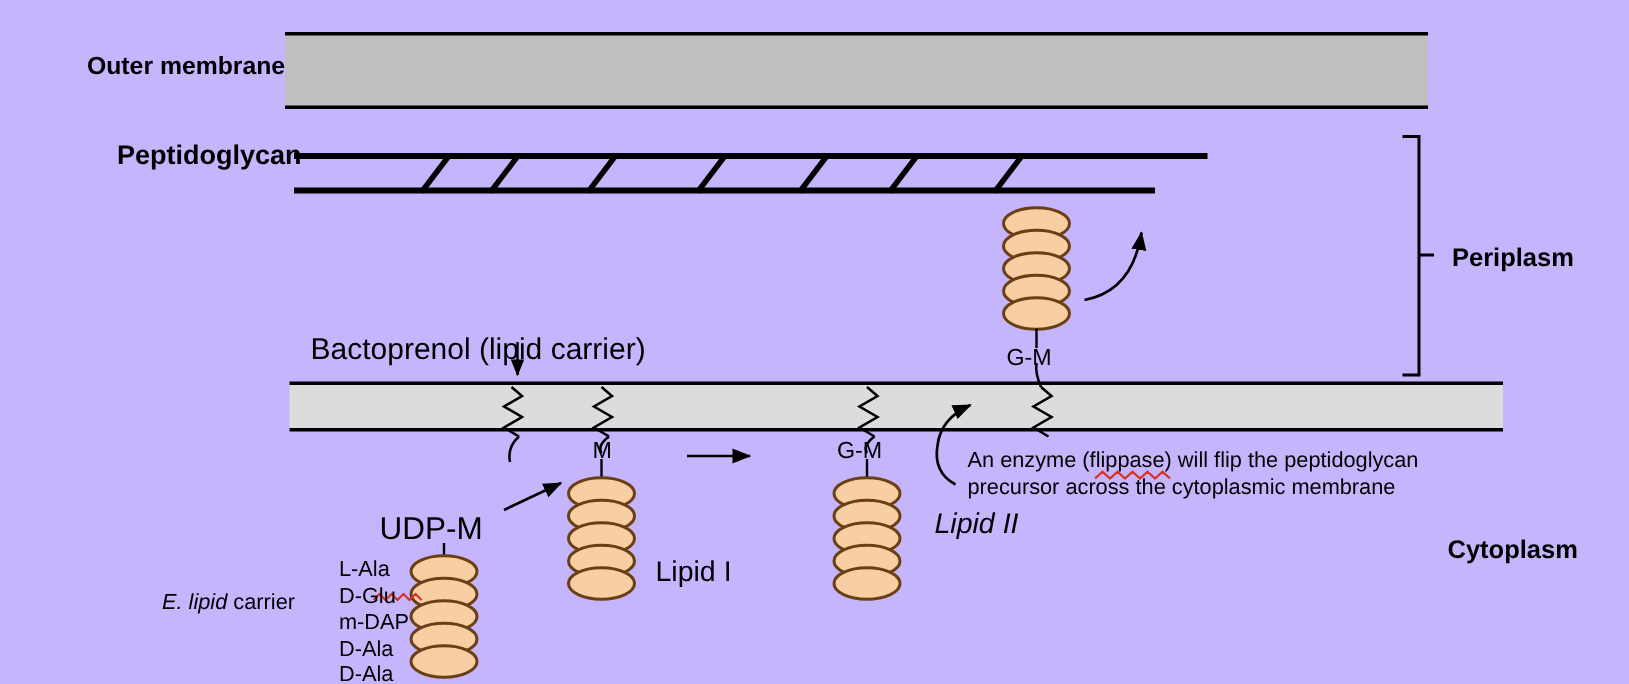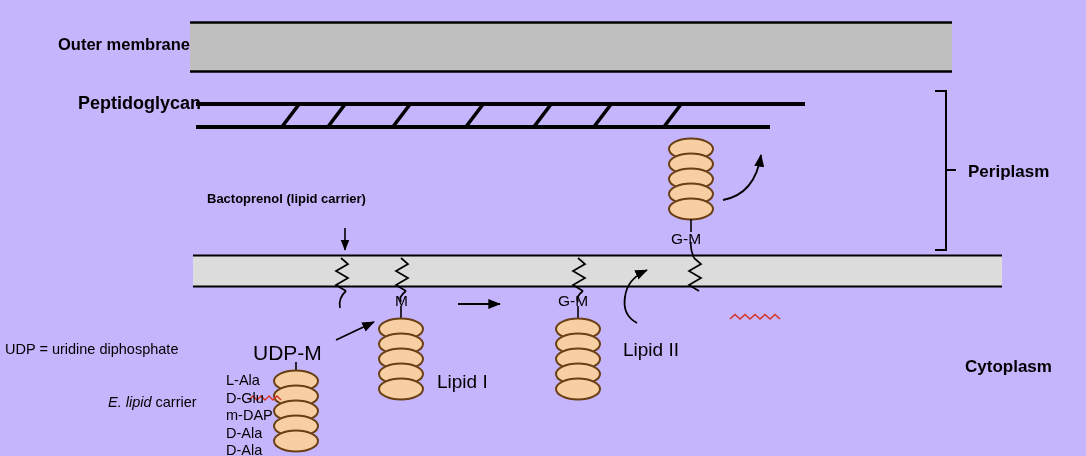--- a/index.html
+++ b/index.html
@@ -141,40 +141,41 @@
 
   <div class="lbl bold" style="left:58px; top:35px; font-size:16.5px;">Outer membrane</div>
 
   <div class="lbl bold" style="left:78px; top:93px; font-size:18px;">Peptidoglycan</div>
 
 
   <div class="lbl bold" style="left:968px; top:162px; font-size:17px;">Periplasm</div>
 
   <div class="lbl bold" style="left:965px; top:357px; font-size:17px;">Cytoplasm</div>
 
-  <div class="lbl" style="left:207px; top:192px; font-size:13px;font-weight:bold;">Bactoprenol (lipid carrier)</div>
+  <div class="lbl" style="left:207px; top:222px; font-size:20px;">Bactoprenol (lipid carrier)</div>
 
-  <div class="lbl" style="left:5px; top:341px; font-size:14.5px;">UDP = uridine diphosphate</div>
 
   <div class="lbl" style="left:108px; top:394px; font-size:14.5px;">
     <i>E. lipid</i><span> carrier</span>
   </div>
 
   <div class="lbl" style="left:253px; top:341px; font-size:21px;">UDP-M</div>
 
   <div class="lbl" style="left:395px; top:292px; font-size:15.5px;">M</div>
 
   <div class="lbl" style="left:558px; top:292px; font-size:15.5px;">G-M</div>
 
   <div class="lbl" style="left:671px; top:230px; font-size:15.5px;">G-M</div>
 
   <div class="lbl" style="left:437px; top:339px; font-size:19px;margin-top:32px;">Lipid I</div>
 
-  <div class="lbl" style="left:623px; top:339px; font-size:19px;">Lipid II</div>
+  <div class="lbl" style="left:623px; top:339px; font-size:19px;font-style:italic;">Lipid II</div>
 
+  <div class="lbl" style="left:645px; top:299px; font-size:14.5px;">An enzyme (flippase) will flip the peptidoglycan</div>
+  <div class="lbl" style="left:645px; top:317px; font-size:14.5px;">precursor  across the cytoplasmic membrane</div>
 
   <div style="position:absolute; left:226px; top:372px; font-size:14.5px; line-height:17.5px; color:#000;">
     <div>L-Ala</div>
     <div>D-Glu</div>
     <div>m-DAP</div>
     <div>D-Ala</div>
     <div>D-Ala</div>
   </div>
 
 </div>

